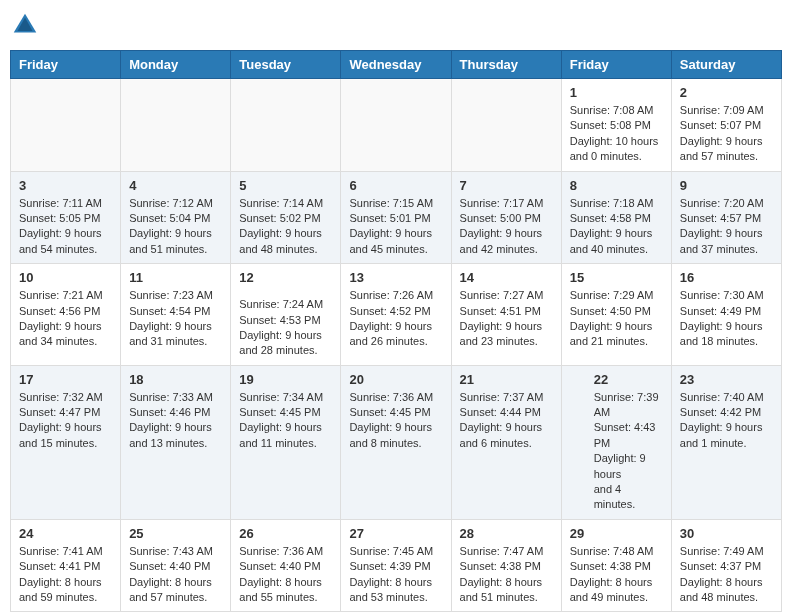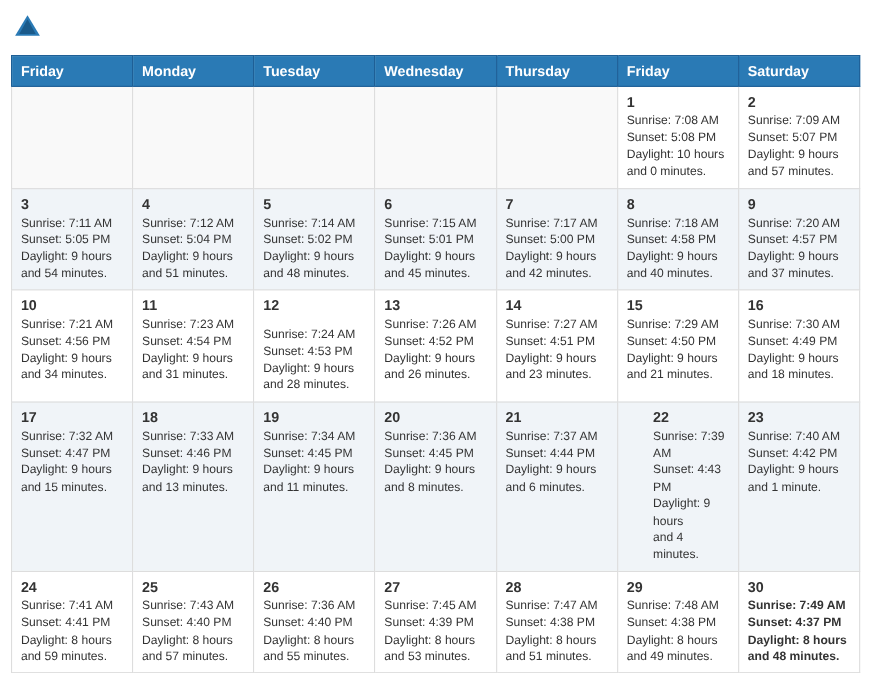--- a/index.html
+++ b/index.html
@@ -333,20 +333,20 @@
         </td>
         <td style="background: rgb(255, 255, 255);">
           <span class="day-number">29</span>
           <div class="day-info" style="white-space: pre-line;">Sunrise: 7:48 AM
 Sunset: 4:38 PM
 Daylight: 8 hours
 and 49 minutes.</div>
         </td>
         <td style="background: rgb(255, 255, 255);">
           <span class="day-number">30</span>
-          <div class="day-info" style="white-space: pre-line; font-weight: bold;">Sunrise: 7:49 AM
+          <div class="day-info" style="white-space: pre-line;">Sunrise: 7:49 AM
 Sunset: 4:37 PM
 Daylight: 8 hours
 and 48 minutes.</div>
         </td>
       </tr>
     </tbody>
 </table>
 
 </body></html>

